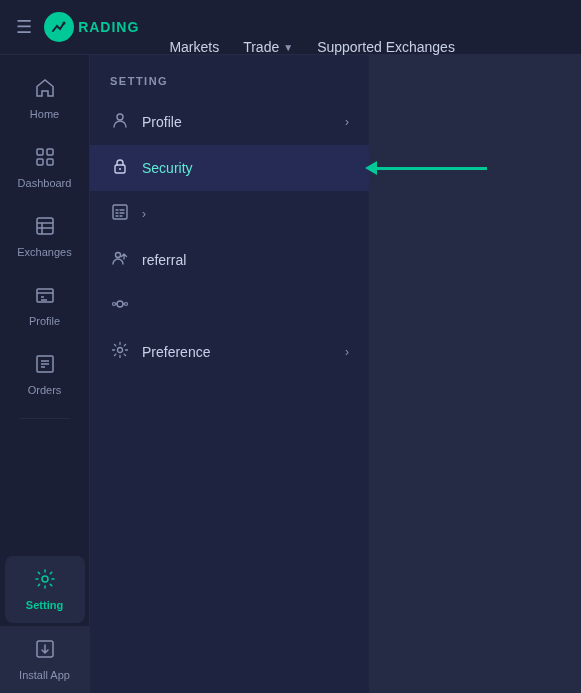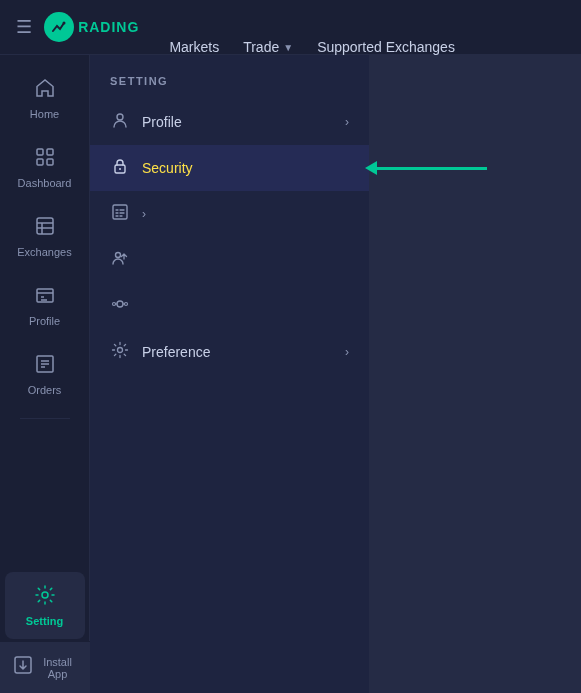--- a/index.html
+++ b/index.html
@@ -136,21 +136,21 @@
       cursor: pointer;
       border-radius: 8px;
       margin-bottom: 2px;
       background: #252b45;
     }
     .sidebar-setting-item .sidebar-icon { color: #00c896; }
     .sidebar-setting-item .sidebar-label { color: #00c896; font-weight: 600; }
 
     .install-app-item {
       display: flex;
-      flex-direction: row;
+      flex-direction: column;
       align-items: center;
       gap: 4px;
       padding: 12px 12px;
       width: 90px;
       cursor: pointer;
       background: #252b45;
       border-top: 1px solid #1a1f35;
     }
     .install-app-item .sidebar-icon { color: #8892b0; }
     .install-app-item .sidebar-label { color: #8892b0; }
@@ -188,21 +188,21 @@
       color: #8892b0;
       width: 20px;
       text-align: center;
     }
     .setting-menu-label {
       font-size: 14px;
       color: #c8d0e7;
       flex: 1;
     }
     .setting-menu-item-active .setting-menu-label {
-      color: #fde047;
+      color: #5eead4;
     }
     .setting-menu-chevron {
       color: #8892b0;
       font-size: 12px;
     }
 
     
     .green-arrow {
       position: absolute;
       right: -90px;
@@ -365,20 +365,21 @@
     </div>
 
     <div class="setting-menu-item">
       <span class="setting-menu-icon">
         <svg width="18" height="18" viewBox="0 0 18 18" fill="none" xmlns="http://www.w3.org/2000/svg">
           <circle cx="7" cy="6" r="2.5" stroke="#8892b0" stroke-width="1.4" fill="none"></circle>
           <path d="M2 15c0-2.76 2.24-5 5-5s5 2.24 5 5" stroke="#8892b0" stroke-width="1.4" stroke-linecap="round" fill="none"></path>
           <path d="M13 5v5M15.5 7.5L13 5l-2.5 2.5" stroke="#8892b0" stroke-width="1.3" stroke-linecap="round" stroke-linejoin="round"></path>
         </svg>
       </span>
+      <span class="setting-menu-label">referral</span>
     </div>
 
     <div class="setting-menu-item">
       <span class="setting-menu-icon">
         <svg width="18" height="18" viewBox="0 0 18 18" fill="none" xmlns="http://www.w3.org/2000/svg">
           <circle cx="9" cy="9" r="3" stroke="#8892b0" stroke-width="1.4" fill="none"></circle>
           <circle cx="3" cy="9" r="1.5" stroke="#8892b0" stroke-width="1.2" fill="none"></circle>
           <circle cx="15" cy="9" r="1.5" stroke="#8892b0" stroke-width="1.2" fill="none"></circle>
           <line x1="4.5" y1="9" x2="6" y2="9" stroke="#8892b0" stroke-width="1.2"></line>
           <line x1="12" y1="9" x2="13.5" y2="9" stroke="#8892b0" stroke-width="1.2"></line>

